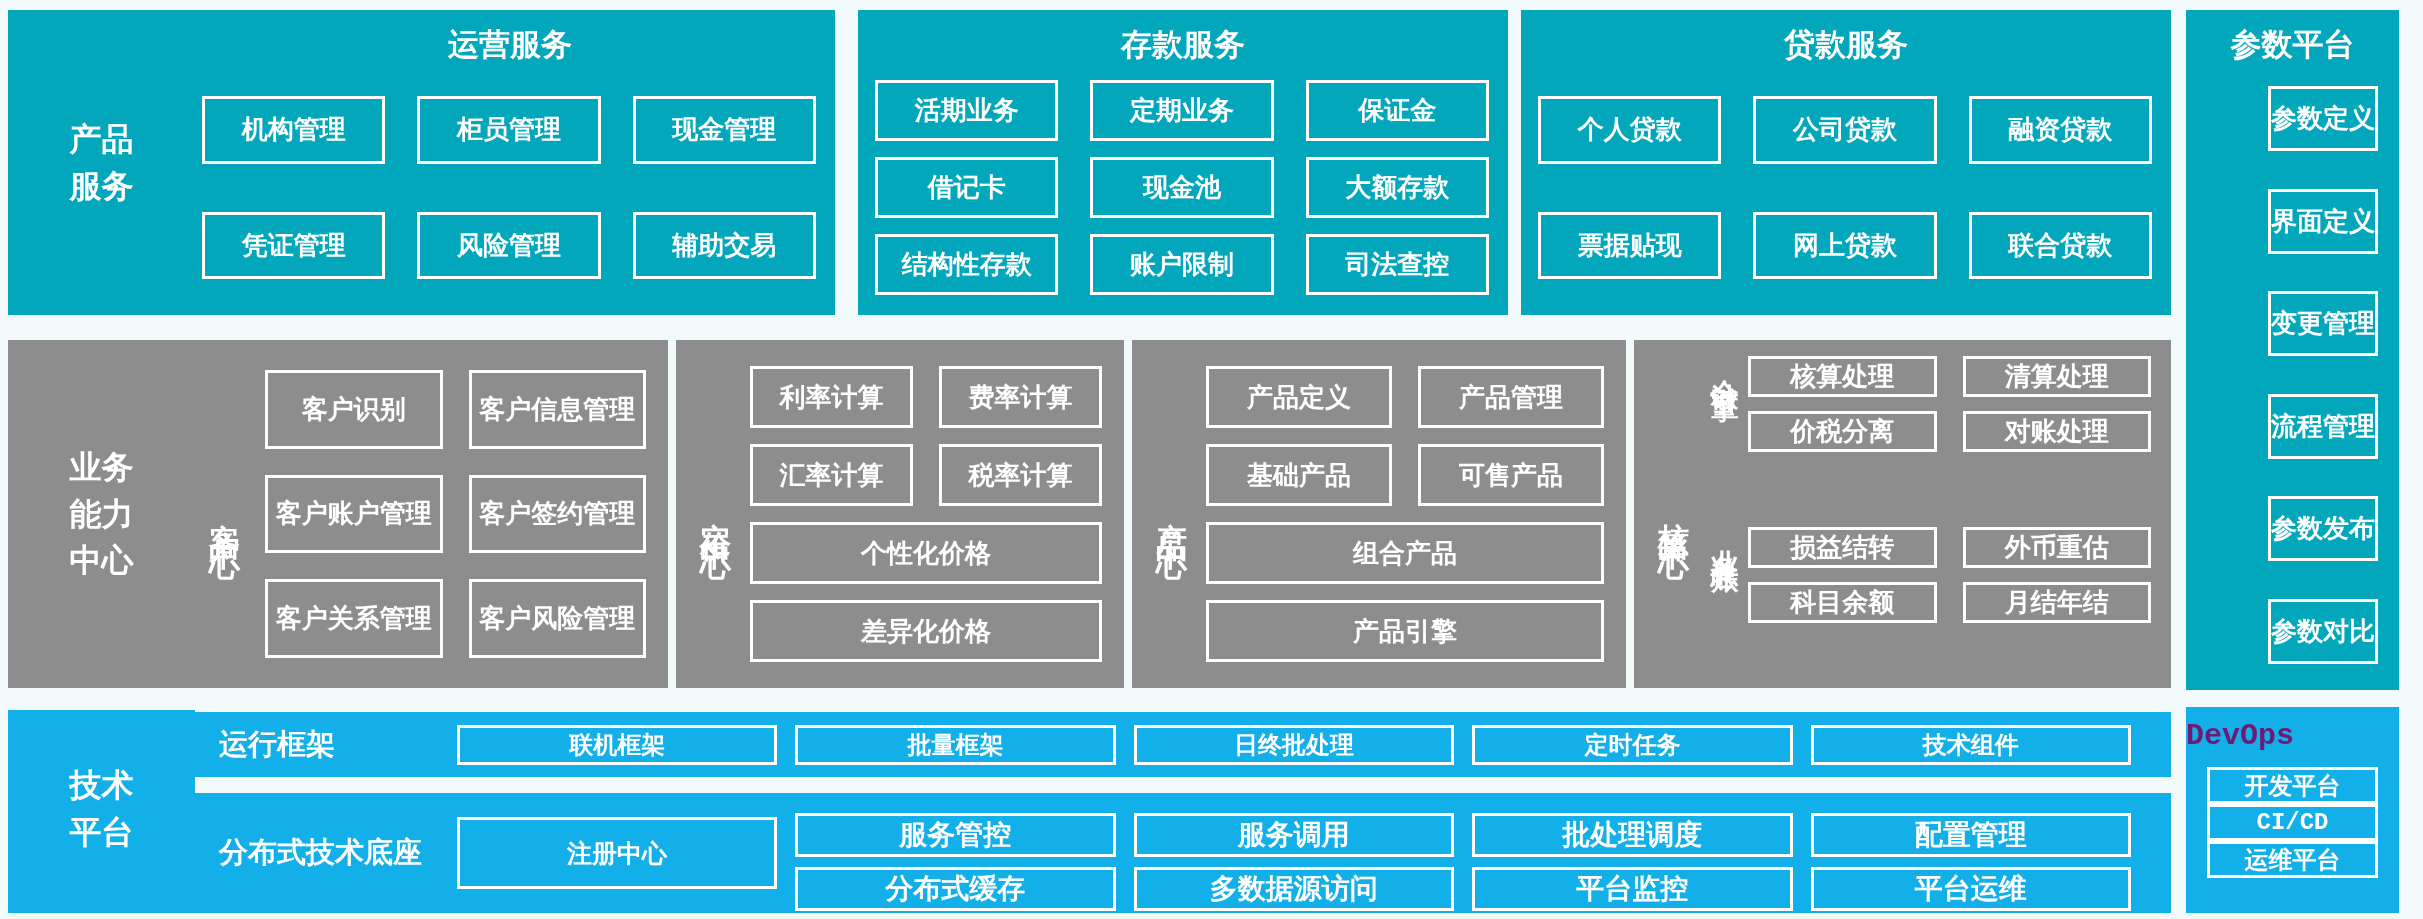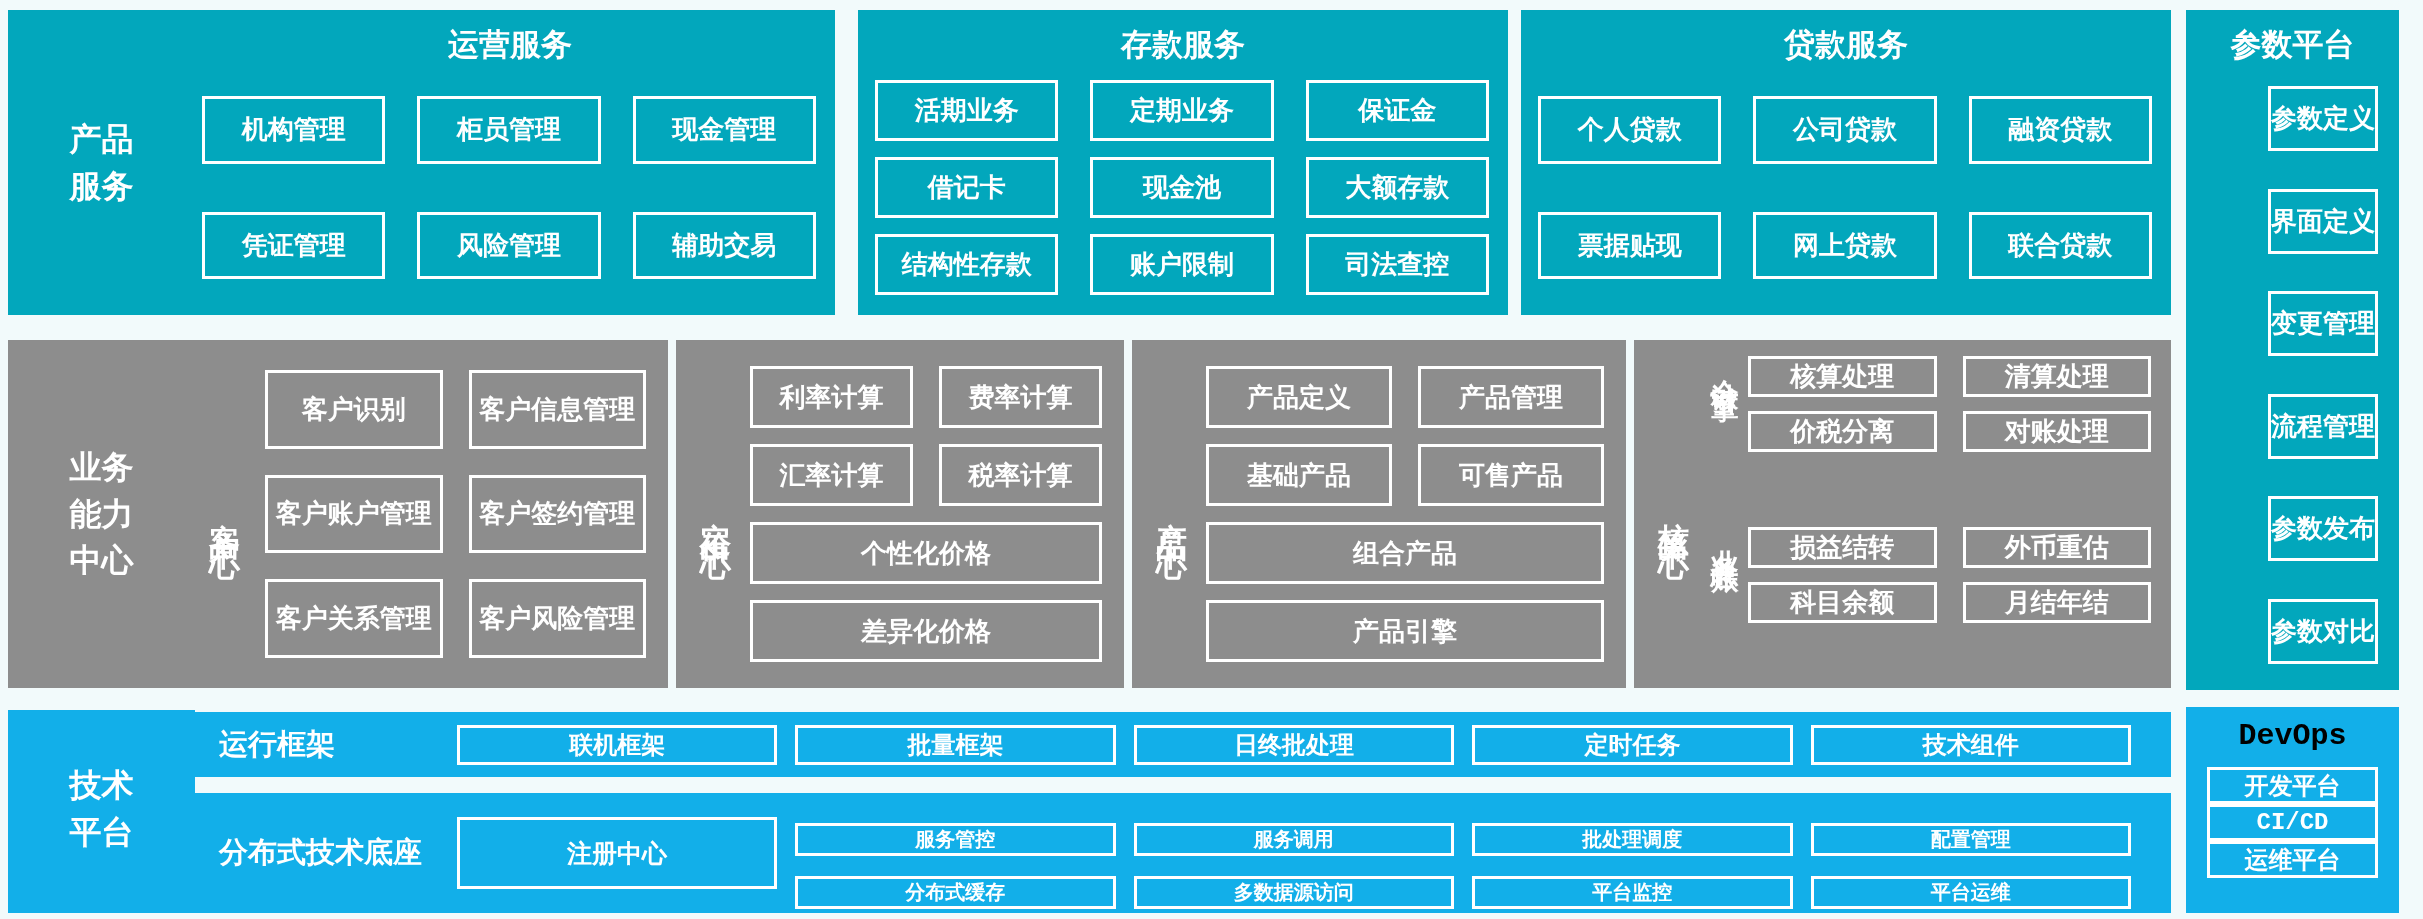--- a/index.html
+++ b/index.html
@@ -128,26 +128,26 @@
     position:absolute;left:272px;width:320px;top:24px;height:72px;
     font-size:25px;
   }
   .dist-grid{
     position:absolute;left:610px;right:40px;top:20px;bottom:20px;
     display:grid;
     grid-template-columns:repeat(4,1fr);
     grid-template-rows:repeat(2,1fr);
     gap:10px 18px;
   }
-  .dist-grid .box{font-size:20px;margin-top:10px;}
+  .dist-grid .box{font-size:28px;}
   
   .devops-col{left:2186px;top:707px;width:213px;height:206px;}
   .devops-title{
-    position:absolute;top:12px;left:0;right:0;text-align:center;
-    color:#000000;font-weight:bold;font-size:30px;
+    position:absolute;top:12px;left:0;right:0;text-align:left;
+    color:#701a75;font-weight:bold;font-size:30px;
   }
   .devops-boxes{
     position:absolute;left:21px;right:21px;top:60px;bottom:20px;
     display:flex;flex-direction:column;justify-content:flex-start;
   }
   .devops-boxes .box{height:37px;font-size:24px;}
 </style>
 </head>
 <body>
 

